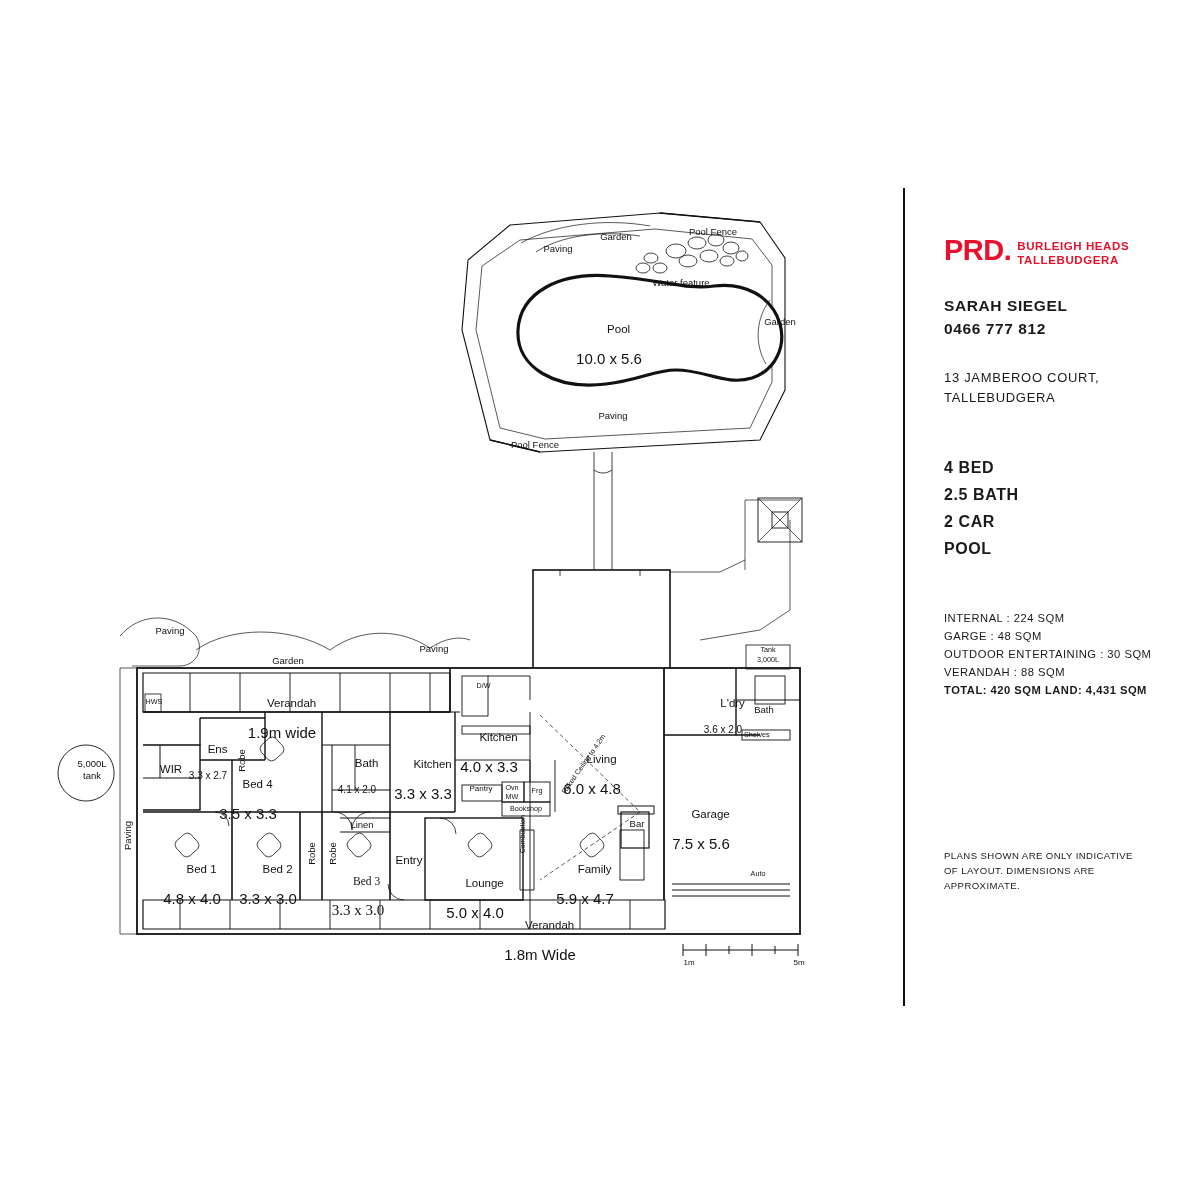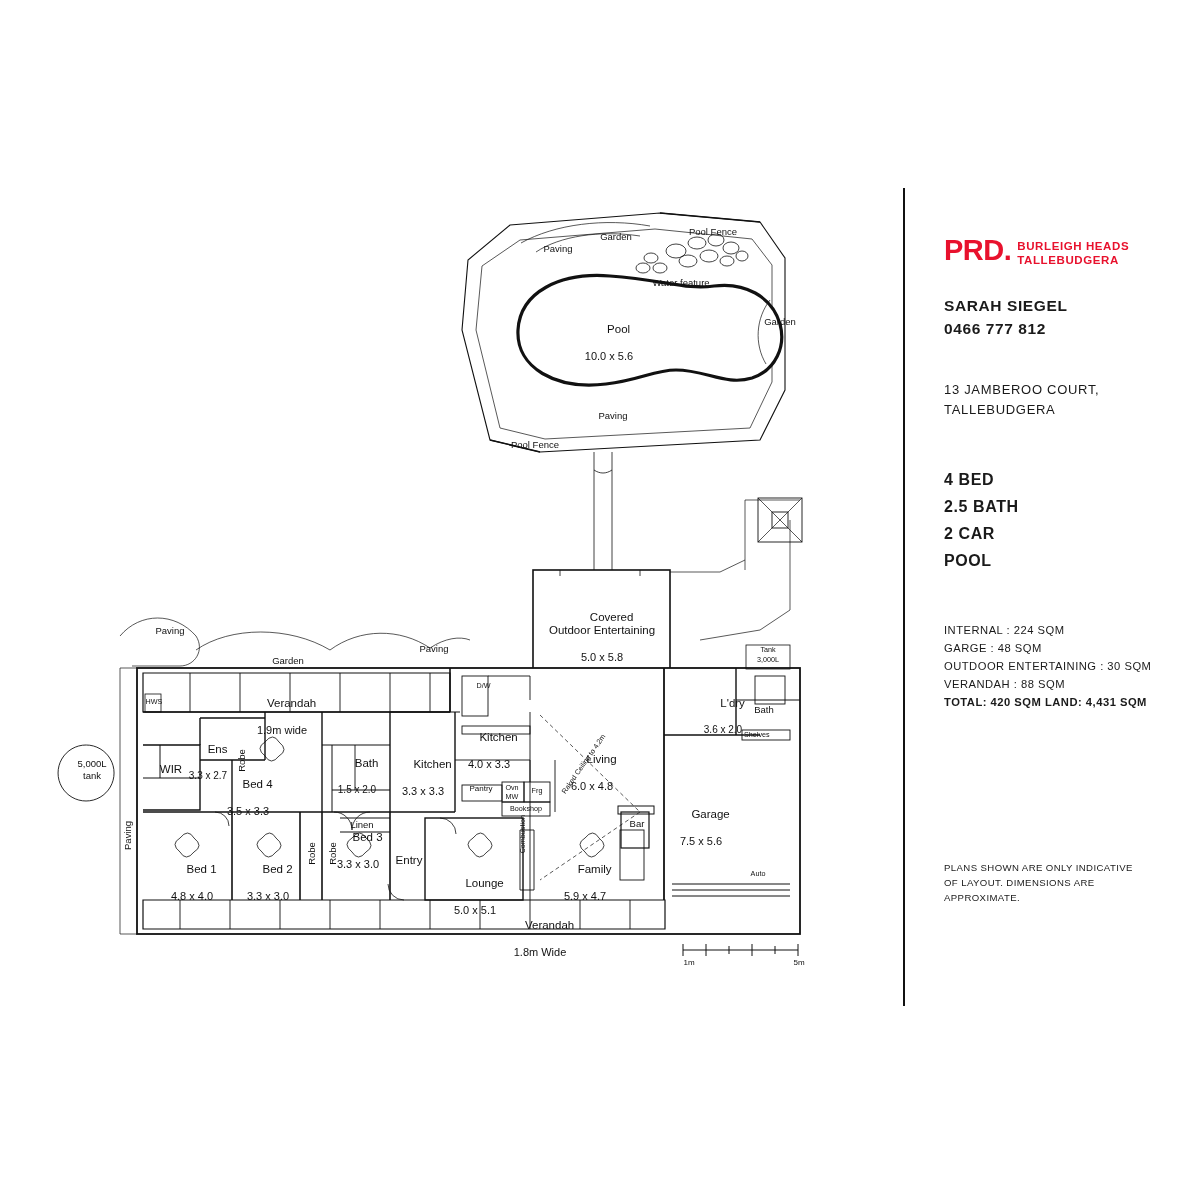--- a/index.html
+++ b/index.html
@@ -70,21 +70,21 @@
     letter-spacing: 0.6px;
     line-height: 1.5;
   }
   .agent-phone {
     font-size: 15.5px;
     font-weight: bold;
     letter-spacing: 0.6px;
     line-height: 1.5;
   }
   .address {
-    margin-top: 40px;
+    margin-top: 28px;
     font-size: 13px;
     letter-spacing: 0.7px;
     line-height: 1.5;
   }
   .features {
     margin-top: 48px;
   }
   .features div {
     font-size: 16px;
     font-weight: bold;
@@ -123,21 +123,21 @@
     color: #111;
     text-align: center;
     line-height: 1.15;
     white-space: pre;
   }
   .room {
     font-size: 11.5px;
   }
   .room .dim {
     display: block;
-    font-size: 11px;
+    font-size: 15px;
   }
   .small {
     font-size: 9.5px;
   }
   .tiny {
     font-size: 8px;
   }
   .xsmall {
     font-size: 7.2px;
   }
@@ -332,25 +332,20 @@
     <div class="lbl small" style="left:641px; top:278px; width:80px;">Water feature</div>
     <div class="lbl small" style="left:750px; top:317px; width:60px;">Garden</div>
     <div class="lbl room" style="left:573px; top:310px; width:72px;">
       <span>Pool</span>
       <span class="dim">10.0 x 5.6</span>
     </div>
     <div class="lbl small" style="left:583px; top:411px; width:60px;">Paving</div>
     <div class="lbl small" style="left:495px; top:440px; width:80px;">Pool Fence</div>
 
     
-    <div class="lbl room" style="left:523px; top:598px; width:158px;">
-      <span style="white-space:pre-line;">Covered
-Outdoor Entertaining</span>
-      <span class="dim">5.0 x 5.8</span>
-    </div>
 
     
     <div class="lbl xsmall" style="left:748px; top:646px; width:40px;">Tank</div>
     <div class="lbl xsmall" style="left:748px; top:656px; width:40px;">3,000L</div>
     <div class="lbl small" style="left:62px; top:758px; width:60px; line-height:1.25; white-space:pre-line;">5,000L
 tank</div>
 
     
     <div class="lbl small" style="left:140px; top:626px; width:60px;">Paving</div>
     <div class="lbl small" style="left:258px; top:656px; width:60px;">Garden</div>
@@ -376,21 +371,21 @@
       <span class="dim" style="font-size:10px;">3.3 x 2.7</span>
     </div>
     <div class="lbl room" style="left:143px; top:763px; width:56px;">WIR</div>
     <div class="lbl small rot90" style="left:222px; top:755px; width:40px;">Robe</div>
     <div class="lbl room" style="left:206px; top:765px; width:84px;">
       <span>Bed 4</span>
       <span class="dim">3.5 x 3.3</span>
     </div>
     <div class="lbl room" style="left:324px; top:744px; width:66px;">
       <span>Bath</span>
-      <span class="dim" style="font-size:10px;">1.5 x 2.0</span>
+      <span class="dim" style="font-size:10px;">4.1 x 2.0</span>
     </div>
     <div class="lbl room" style="left:388px; top:745px; width:70px;">
       <span>Kitchen</span>
       <span class="dim">3.3 x 3.3</span>
     </div>
     <div class="lbl room" style="left:452px; top:718px; width:74px;">
       <span>Kitchen</span>
       <span class="dim">4.0 x 3.3</span>
     </div>
     <div class="lbl room" style="left:556px; top:740px; width:72px;">
@@ -410,31 +405,31 @@
     <div class="lbl xsmall" style="left:740px; top:870px; width:36px;">Auto</div>
 
     <div class="lbl room" style="left:152px; top:850px; width:80px;">
       <span>Bed 1</span>
       <span class="dim">4.8 x 4.0</span>
     </div>
     <div class="lbl room" style="left:235px; top:850px; width:66px;">
       <span>Bed 2</span>
       <span class="dim">3.3 x 3.0</span>
     </div>
-    <div class="lbl room" style="left:325px; top:818px; width:66px;">
+    <div class="lbl room" style="left:325px; top:862px; width:66px;font-family:Liberation Serif, serif;">
       <span>Bed 3</span>
       <span class="dim">3.3 x 3.0</span>
     </div>
     <div class="lbl small rot90" style="left:292px; top:848px; width:40px;">Robe</div>
     <div class="lbl small rot90" style="left:313px; top:848px; width:40px;">Robe</div>
     <div class="lbl small" style="left:338px; top:820px; width:48px;">Linen</div>
     <div class="lbl room" style="left:383px; top:854px; width:52px;">Entry</div>
     <div class="lbl room" style="left:440px; top:864px; width:70px;">
       <span>Lounge</span>
-      <span class="dim">5.0 x 5.1</span>
+      <span class="dim">5.0 x 4.0</span>
     </div>
     <div class="lbl room" style="left:548px; top:850px; width:74px;">
       <span>Family</span>
       <span class="dim">5.9 x 4.7</span>
     </div>
     <div class="lbl small" style="left:622px; top:819px; width:30px;">Bar</div>
     <div class="lbl xsmall rot90" style="left:494px; top:830px; width:58px;">Combustion</div>
     <div class="lbl xsmall rot-diag" style="left:536px; top:760px; width:96px;">Raked Ceiling to 4.2m</div>
 
     

